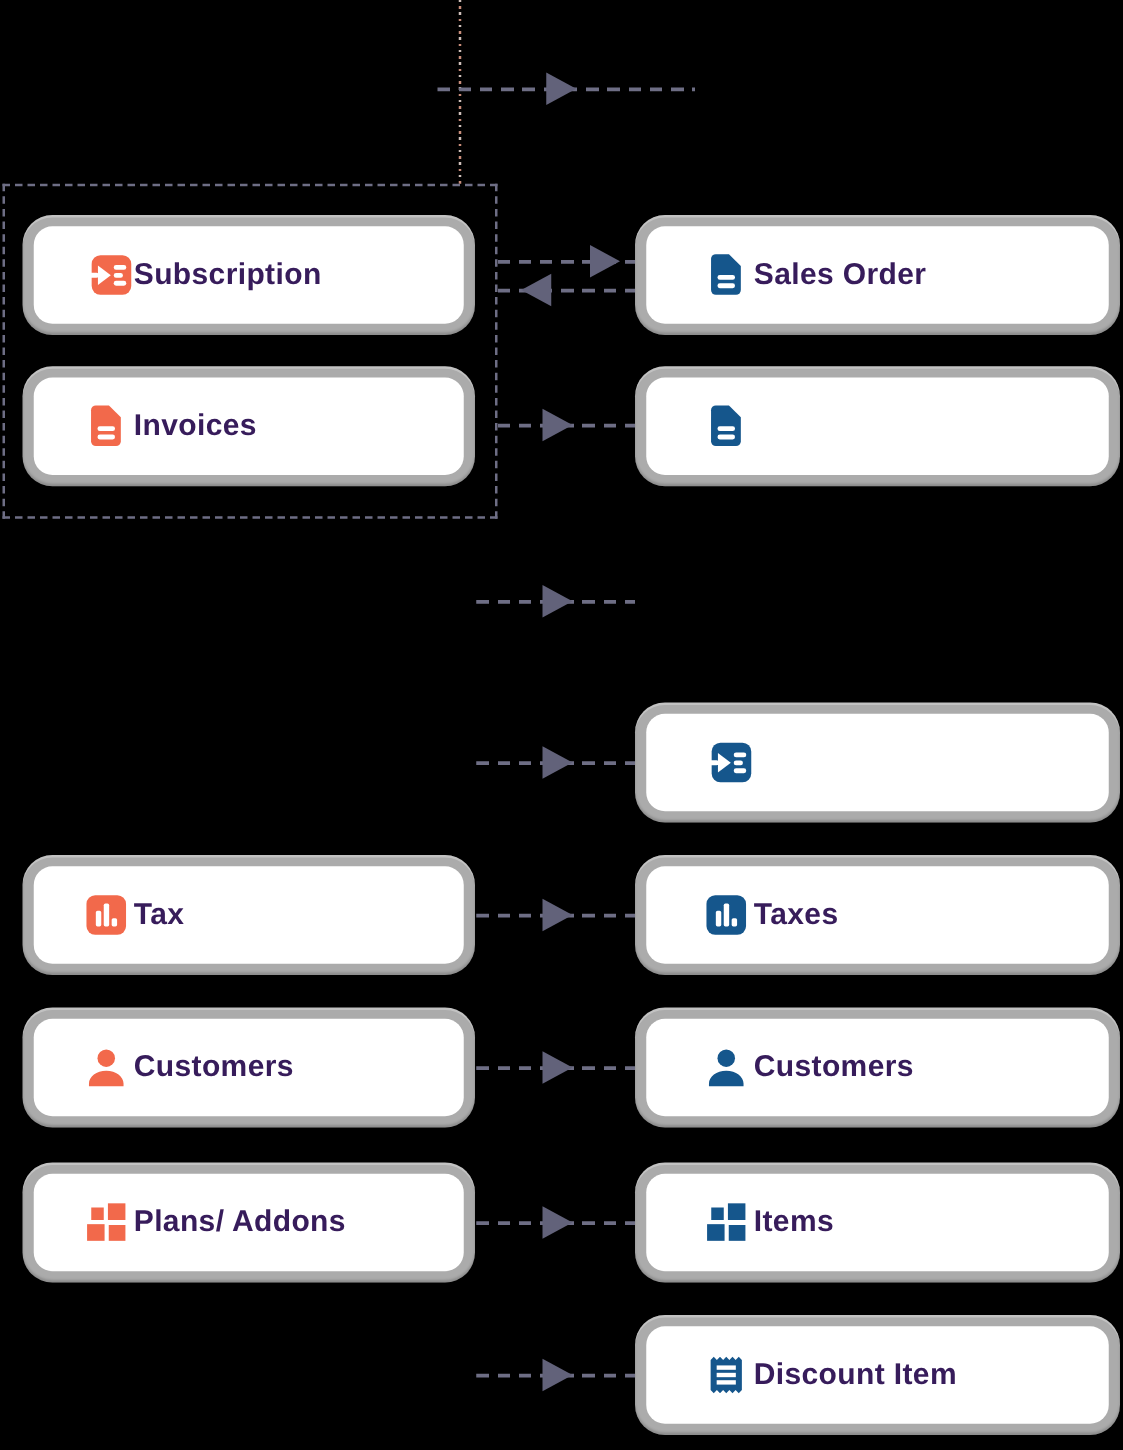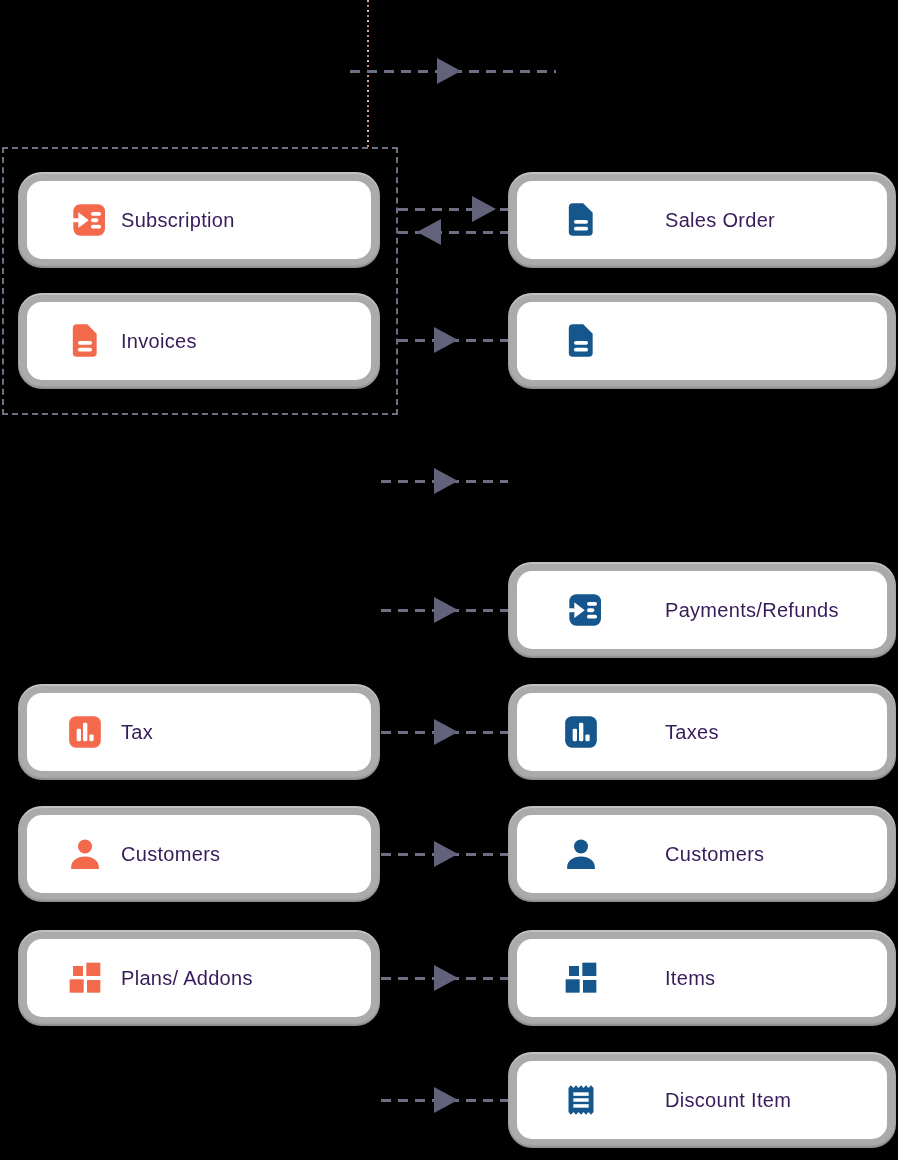--- a/index.html
+++ b/index.html
@@ -13,27 +13,27 @@
     background:var(--card-border,#ABABAB);
     box-shadow:inset 0 2px 0 rgba(255,255,255,.28), inset 0 -2px 2px rgba(0,0,0,.18);
   }
   .card-inner{
     position:absolute;inset:9px;background:var(--card-fill,#fff);
     border-radius:15px;display:flex;align-items:center;
   }
   .card.left-card{left:18px;width:362px;}
   .card.right-card{left:508px;width:388px;}
   .left-card .card-inner{padding-left:36px;}
-  .right-card .card-inner{padding-left:42px;gap:48px;}
+  .right-card .card-inner{padding-left:42px;}
   .icon{width:44px;height:40px;display:flex;align-items:center;justify-content:center;flex:0 0 44px;}
   .icon svg{width:100%;height:100%;overflow:visible;}
   .icon.orange{color:var(--left-accent,#F2694B);}
   .icon.blue{color:var(--right-accent,#15568C);}
   .label{
-    margin-left:14px;font-size:20px;font-weight:400;letter-spacing:.3px;
+    margin-left:0;font-size:24px;font-weight:700;letter-spacing:.3px;
     color:var(--label-text,#371C5B);white-space:nowrap;
   }
   
   .hdash{
     position:absolute;height:3px;
     background-image:repeating-linear-gradient(90deg,var(--connector,#6E6E85) 0 10px,transparent 10px 17px);
   }
   .tri-right{
     position:absolute;width:0;height:0;
     border-top:13px solid transparent;border-bottom:13px solid transparent;
@@ -180,21 +180,20 @@
         </span>
     </div>
   </div>
   <div class="card right-card" style="top:562px">
     <div class="card-inner">
       <span class="icon blue">
           <svg>
             <use href="#sym-transaction"></use>
           </svg>
         </span>
-      <span class="label">Payments/Refunds</span>
     </div>
   </div>
   <div class="card right-card" style="top:684px">
     <div class="card-inner">
       <span class="icon blue">
           <svg>
             <use href="#sym-bar-chart"></use>
           </svg>
         </span>
       <span class="label">Taxes</span>

